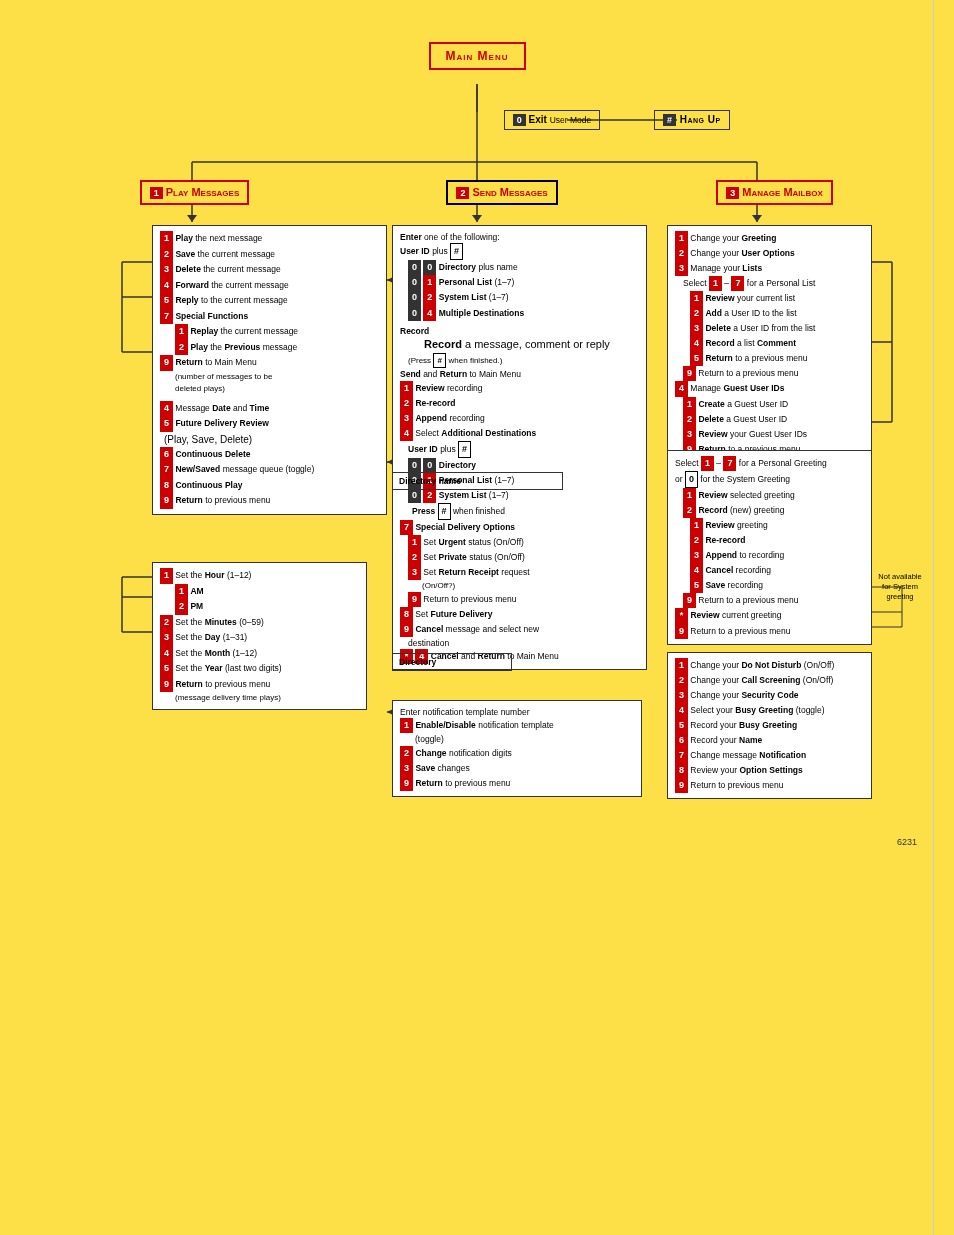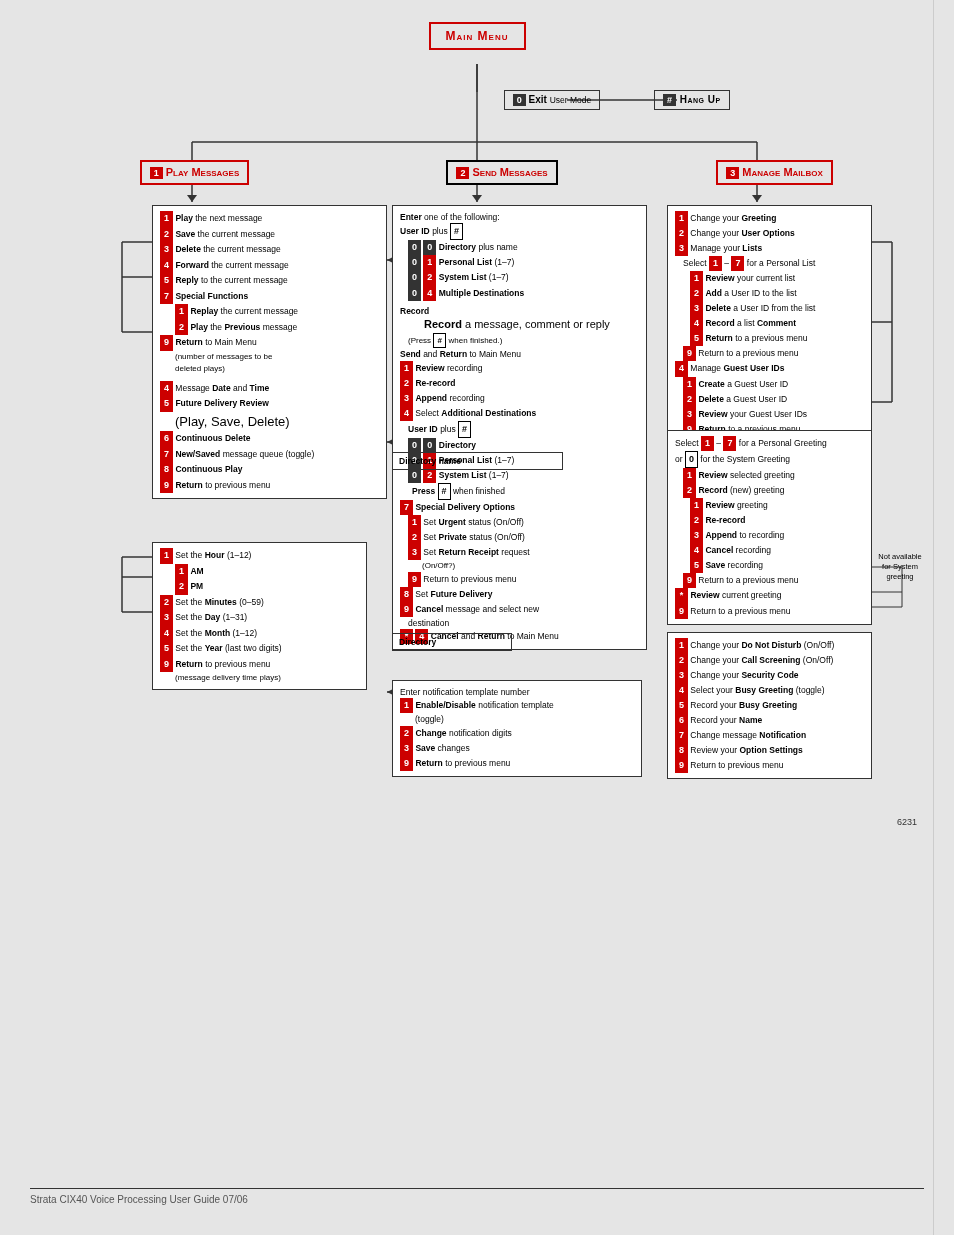--- a/index.html
+++ b/index.html
@@ -7,22 +7,22 @@
       background: #fff;
       font-family: Arial, Helvetica, sans-serif;
       font-size: 10px;
       width: 954px;
       min-height: 1235px;
       position: relative;
     }
     .page {
       width: 954px;
       min-height: 1235px;
-      background: #e5e5e5;
-      padding: 12px 30px;
+      background: #fde047;
+      padding: 32px 30px;
       position: relative;
     }
     
     .page::after {
       content: '';
       position: absolute;
       right: 20px;
       top: 0;
       bottom: 0;
       width: 1px;
@@ -204,21 +204,21 @@
         <div><span class="num">5</span> <b>Reply</b> to the current message</div>
         <div><span class="num">7</span> <b>Special Functions</b></div>
         <div style="margin-left:15px;"><span class="num">1</span> <b>Replay</b> the current message</div>
         <div style="margin-left:15px;"><span class="num">2</span> <b>Play</b> the <b>Previous</b> message</div>
         <div><span class="num">9</span> <b>Return</b> to  Main Menu</div>
         <div style="margin-left:15px; font-size:8px;">(number of messages to be</div>
         <div style="margin-left:15px; font-size:8px;">deleted plays)</div>
         <div style="height:6px;"></div>
         <div><span class="num">4</span> Message <b>Date</b> and <b>Time</b></div>
         <div><span class="num">5</span> <b>Future Delivery Review</b></div>
-        <div style="margin-left:15px; font-size:13px;">(Play, Save, Delete)</div>
+        <div style="margin-left:4px; font-size:10px;">(Play, Save, Delete)</div>
         <div><span class="num">6</span> <b>Continuous Delete</b></div>
         <div><span class="num">7</span> <b>New/Saved</b> message queue (toggle)</div>
         <div><span class="num">8</span> <b>Continuous Play</b></div>
         <div><span class="num">9</span> <b>Return</b> to previous menu</div>
       </div>
     </div>
 
     <div class="content-box" style="left:115px; top:530px; width:215px;">
       <div style="line-height:1.5;">
         <div><span class="num">1</span> Set the <b>Hour</b> (1–12)</div>
@@ -341,17 +341,14 @@
         <div><span class="num">8</span> Review your <b>Option Settings</b></div>
         <div><span class="num">9</span> Return to previous menu</div>
       </div>
     </div>
 
     <div style="position:absolute; right:0; bottom:5px; font-size:9px; color:#333;">6231</div>
 
   </div>
 
 
-  <div class="footer">
-    <span>Strata CIX40 Voice Processing User Guide    07/06</span>
-  </div>
 
 </div>
 
 </body></html>

